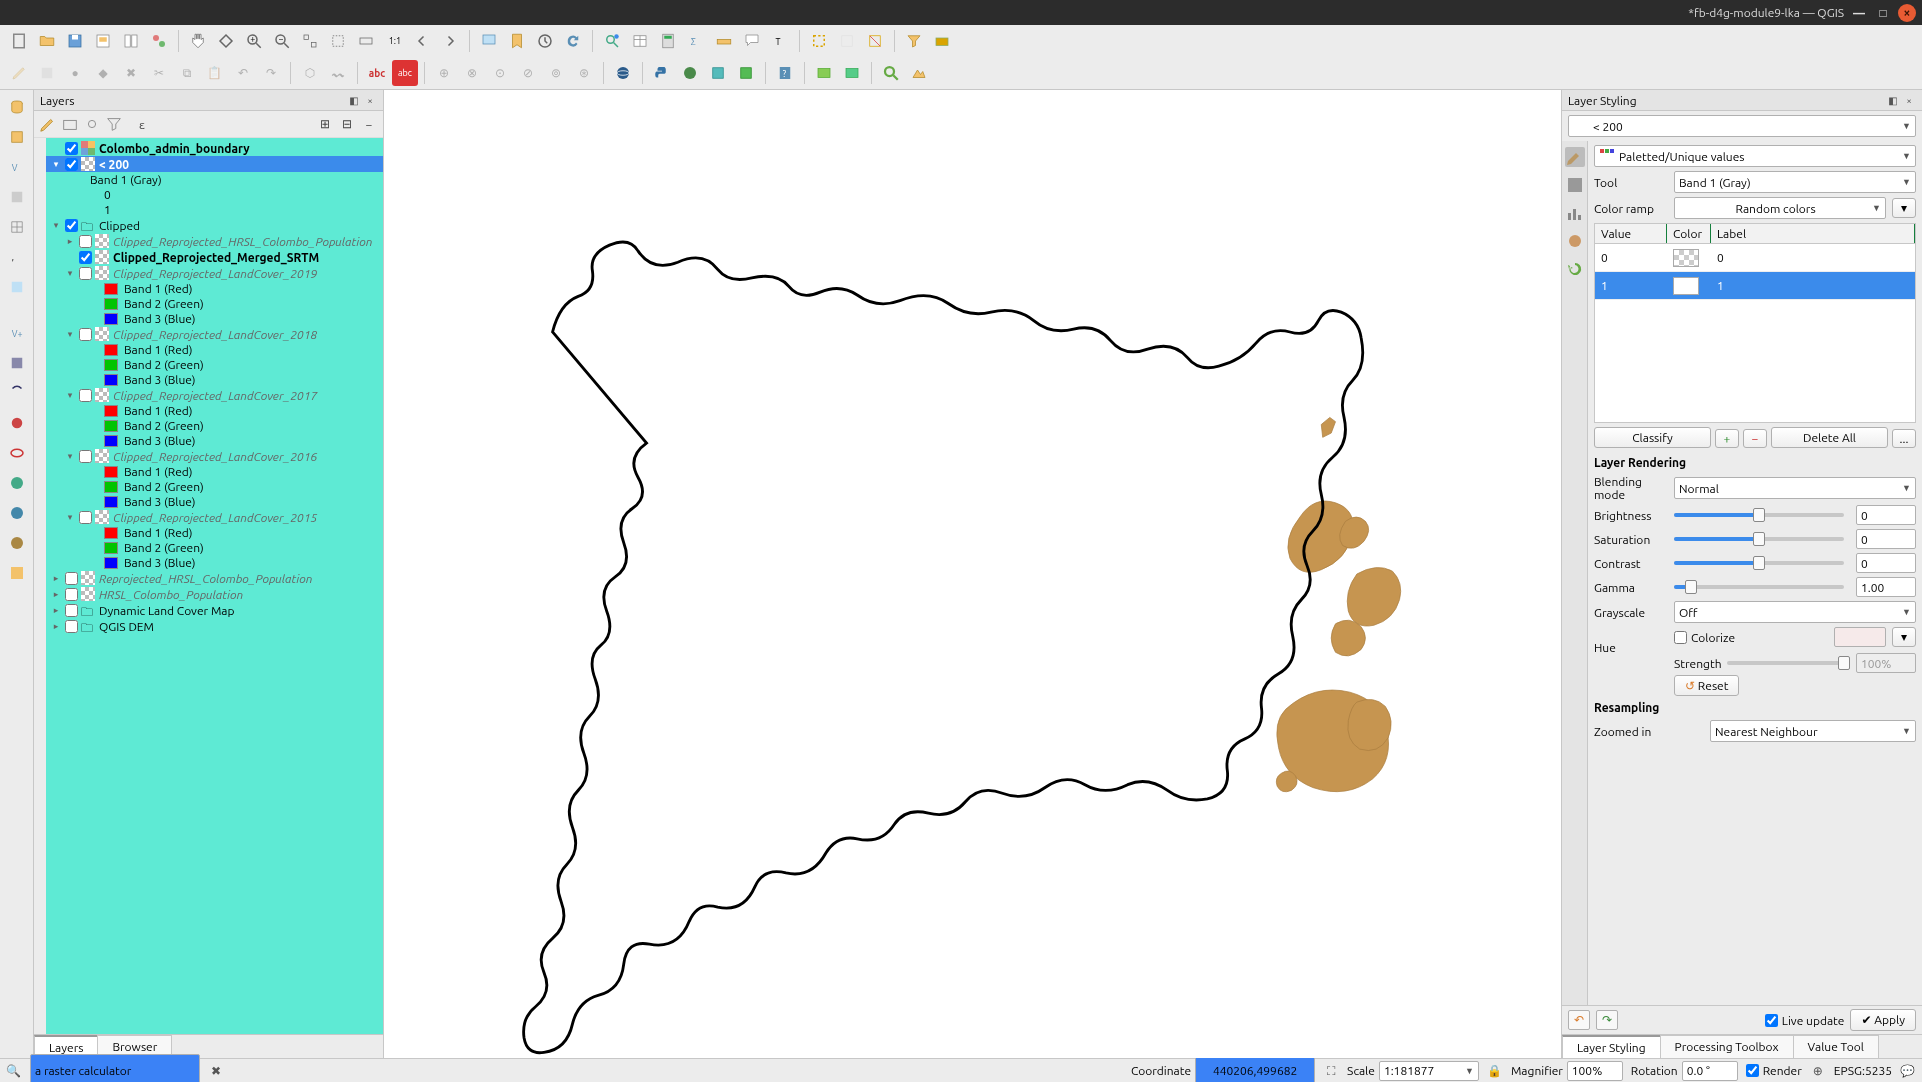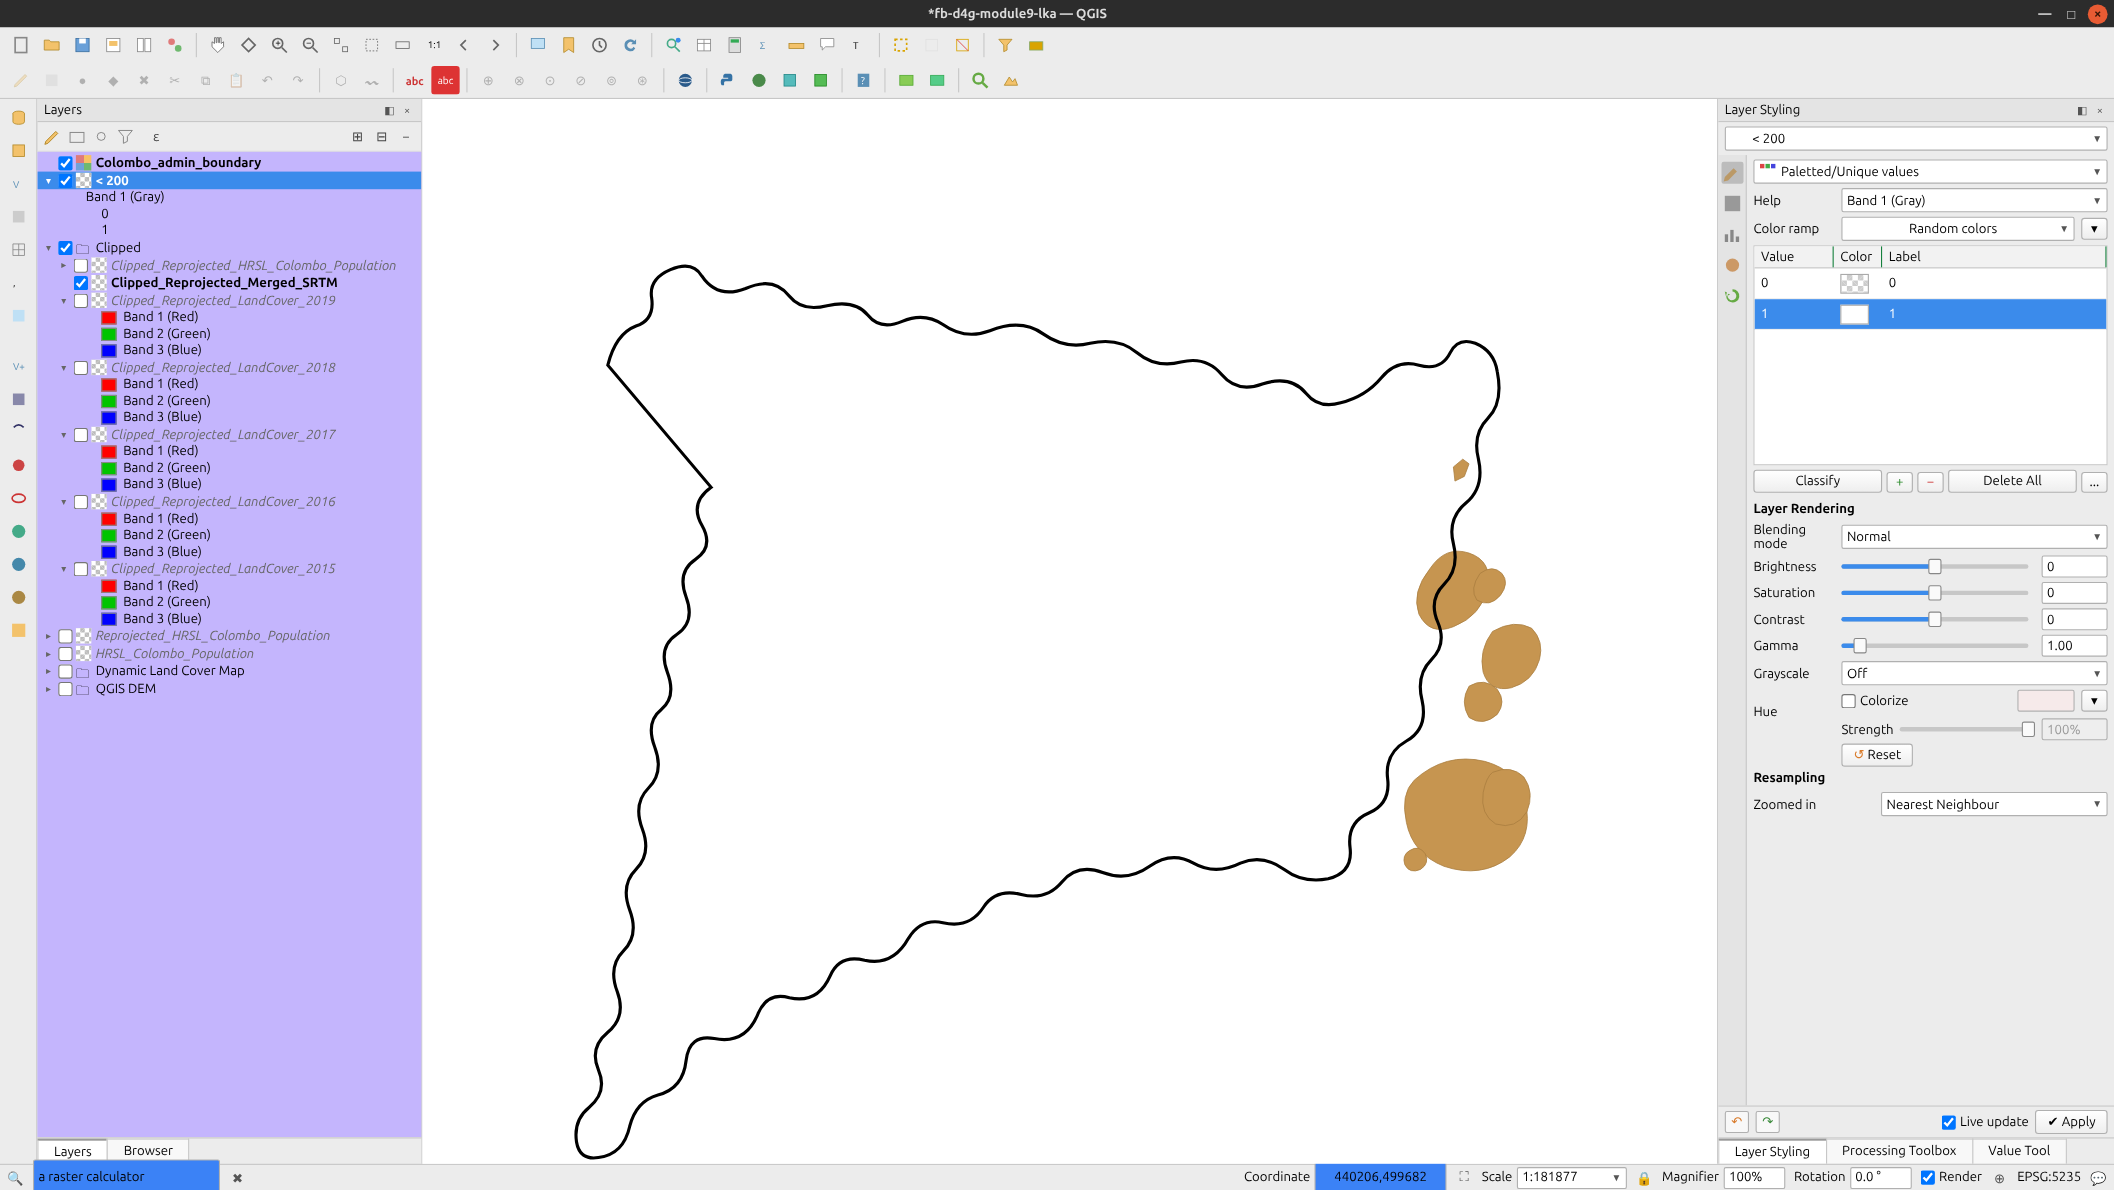--- a/index.html
+++ b/index.html
@@ -2,21 +2,21 @@
 <html><head>
 <meta charset="utf-8">
 <style>
 * { box-sizing: border-box; margin: 0; padding: 0; font-family: "Ubuntu", "Segoe UI", sans-serif; font-size: 12px; }
 html, body { width: 100%; height: 100%; overflow: hidden; background: #f0f0f0; }
 
 .window { display: flex; flex-direction: column; width: 1922px; height: 1082px; transform-origin: top left; }
 
 
 .titlebar { background: #2c2c2c; color: #dcdcdc; height: 25px; display: flex; align-items: center; padding: 0 6px; }
-.titlebar .title { flex: 1; text-align: center; font-weight: bold; }
+.titlebar .title { flex: 1; text-align: right; font-weight: normal; }
 .tb-btn { width: 18px; height: 18px; display: inline-flex; align-items: center; justify-content: center; margin-left: 6px; border-radius: 9px; font-weight: bold; cursor: pointer; }
 .tb-close { background: #e85b33; color: #3a1607; }
 .tb-min, .tb-max { color: #dcdcdc; }
 
 
 .menubar { background: #ececec; border-bottom: 1px solid #c7c7c7; height: 24px; display: flex; align-items: stretch; padding: 0 4px; }
 .menubar .menu-item { padding: 4px 8px; cursor: pointer; }
 
 
 .toolbars { background: #ececec; border-bottom: 1px solid #c7c7c7; }
@@ -30,21 +30,21 @@
 .main { flex: 1; display: flex; min-height: 0; background: #ececec; }
 .left-toolbar { width: 34px; background: #ececec; border-right: 1px solid #c7c7c7; display: flex; flex-direction: column; align-items: center; padding-top: 4px; gap: 4px; }
 .left-toolbar .tbtn { width: 26px; height: 26px; }
 .panel-header { background: #e4e4e4; border-bottom: 1px solid #c7c7c7; padding: 3px 6px; font-weight: normal; display: flex; align-items: center; }
 .panel-header .phtitle { flex: 1; }
 .panel-header .phbtn { width: 14px; height: 14px; margin-left: 2px; display: inline-flex; align-items: center; justify-content: center; font-size: 10px; color: #555; cursor: pointer; }
 
 .layers-panel { width: 350px; display: flex; flex-direction: column; border-right: 1px solid #c7c7c7; }
 .layers-toolbar { display: flex; align-items: center; gap: 2px; padding: 3px 4px; border-bottom: 1px solid #ddd; }
 .layers-toolbar .tbtn { width: 20px; height: 20px; }
-.layers-tree { flex: 1; overflow: auto; background: #c4b5fd; padding: 2px 0; }
+.layers-tree { flex: 1; overflow: auto; background: #5eead4; padding: 2px 0; margin-left: 12px; }
 .tree-item { display: flex; align-items: center; padding: 1px 4px; white-space: nowrap; }
 .tree-item.sel { background: #3b8beb; color: #fff; }
 .tree-item .expander { width: 12px; text-align: center; font-size: 9px; color: #666; cursor: pointer; }
 .tree-item.sel .expander { color: #fff; }
 .tree-item input[type=checkbox] { margin: 0 3px; }
 .tree-item .licon { width: 14px; height: 14px; margin-right: 4px; display: inline-block; }
 .tree-item .licon.vector { background: conic-gradient(#f7c163 0 25%, #6fb96f 0 50%, #6fa2d9 0 75%, #e07a7a 0); }
 .tree-item .licon.raster { background-image:
   linear-gradient(45deg,#bbb 25%,transparent 25%),linear-gradient(-45deg,#bbb 25%,transparent 25%),
   linear-gradient(45deg,transparent 75%,#bbb 75%),linear-gradient(-45deg,transparent 75%,#bbb 75%);
@@ -773,21 +773,21 @@
           <div class="combo">
             <span class="cicon"><svg viewBox="0 0 16 16">
                   <rect x="1" y="1" width="4" height="4" fill="#d44"></rect>
                   <rect x="6" y="1" width="4" height="4" fill="#4a4"></rect>
                   <rect x="11" y="1" width="4" height="4" fill="#44d"></rect>
                 </svg></span>
             <span class="ctext">Paletted/Unique values</span>
             <span class="carrow">▼</span>
           </div>
           <div class="row">
-            <span class="rlabel">Help</span>
+            <span class="rlabel">Tool</span>
             <div class="combo rfield">
               <span class="ctext">Band 1 (Gray)</span>
               <span class="carrow">▼</span>
             </div>
           </div>
           <div class="row">
             <span class="rlabel">Color ramp</span>
             <div class="combo rfield" style="justify-content:center">
               <span class="ctext" style="text-align:center">Random colors</span>
               <span class="carrow">▼</span>

